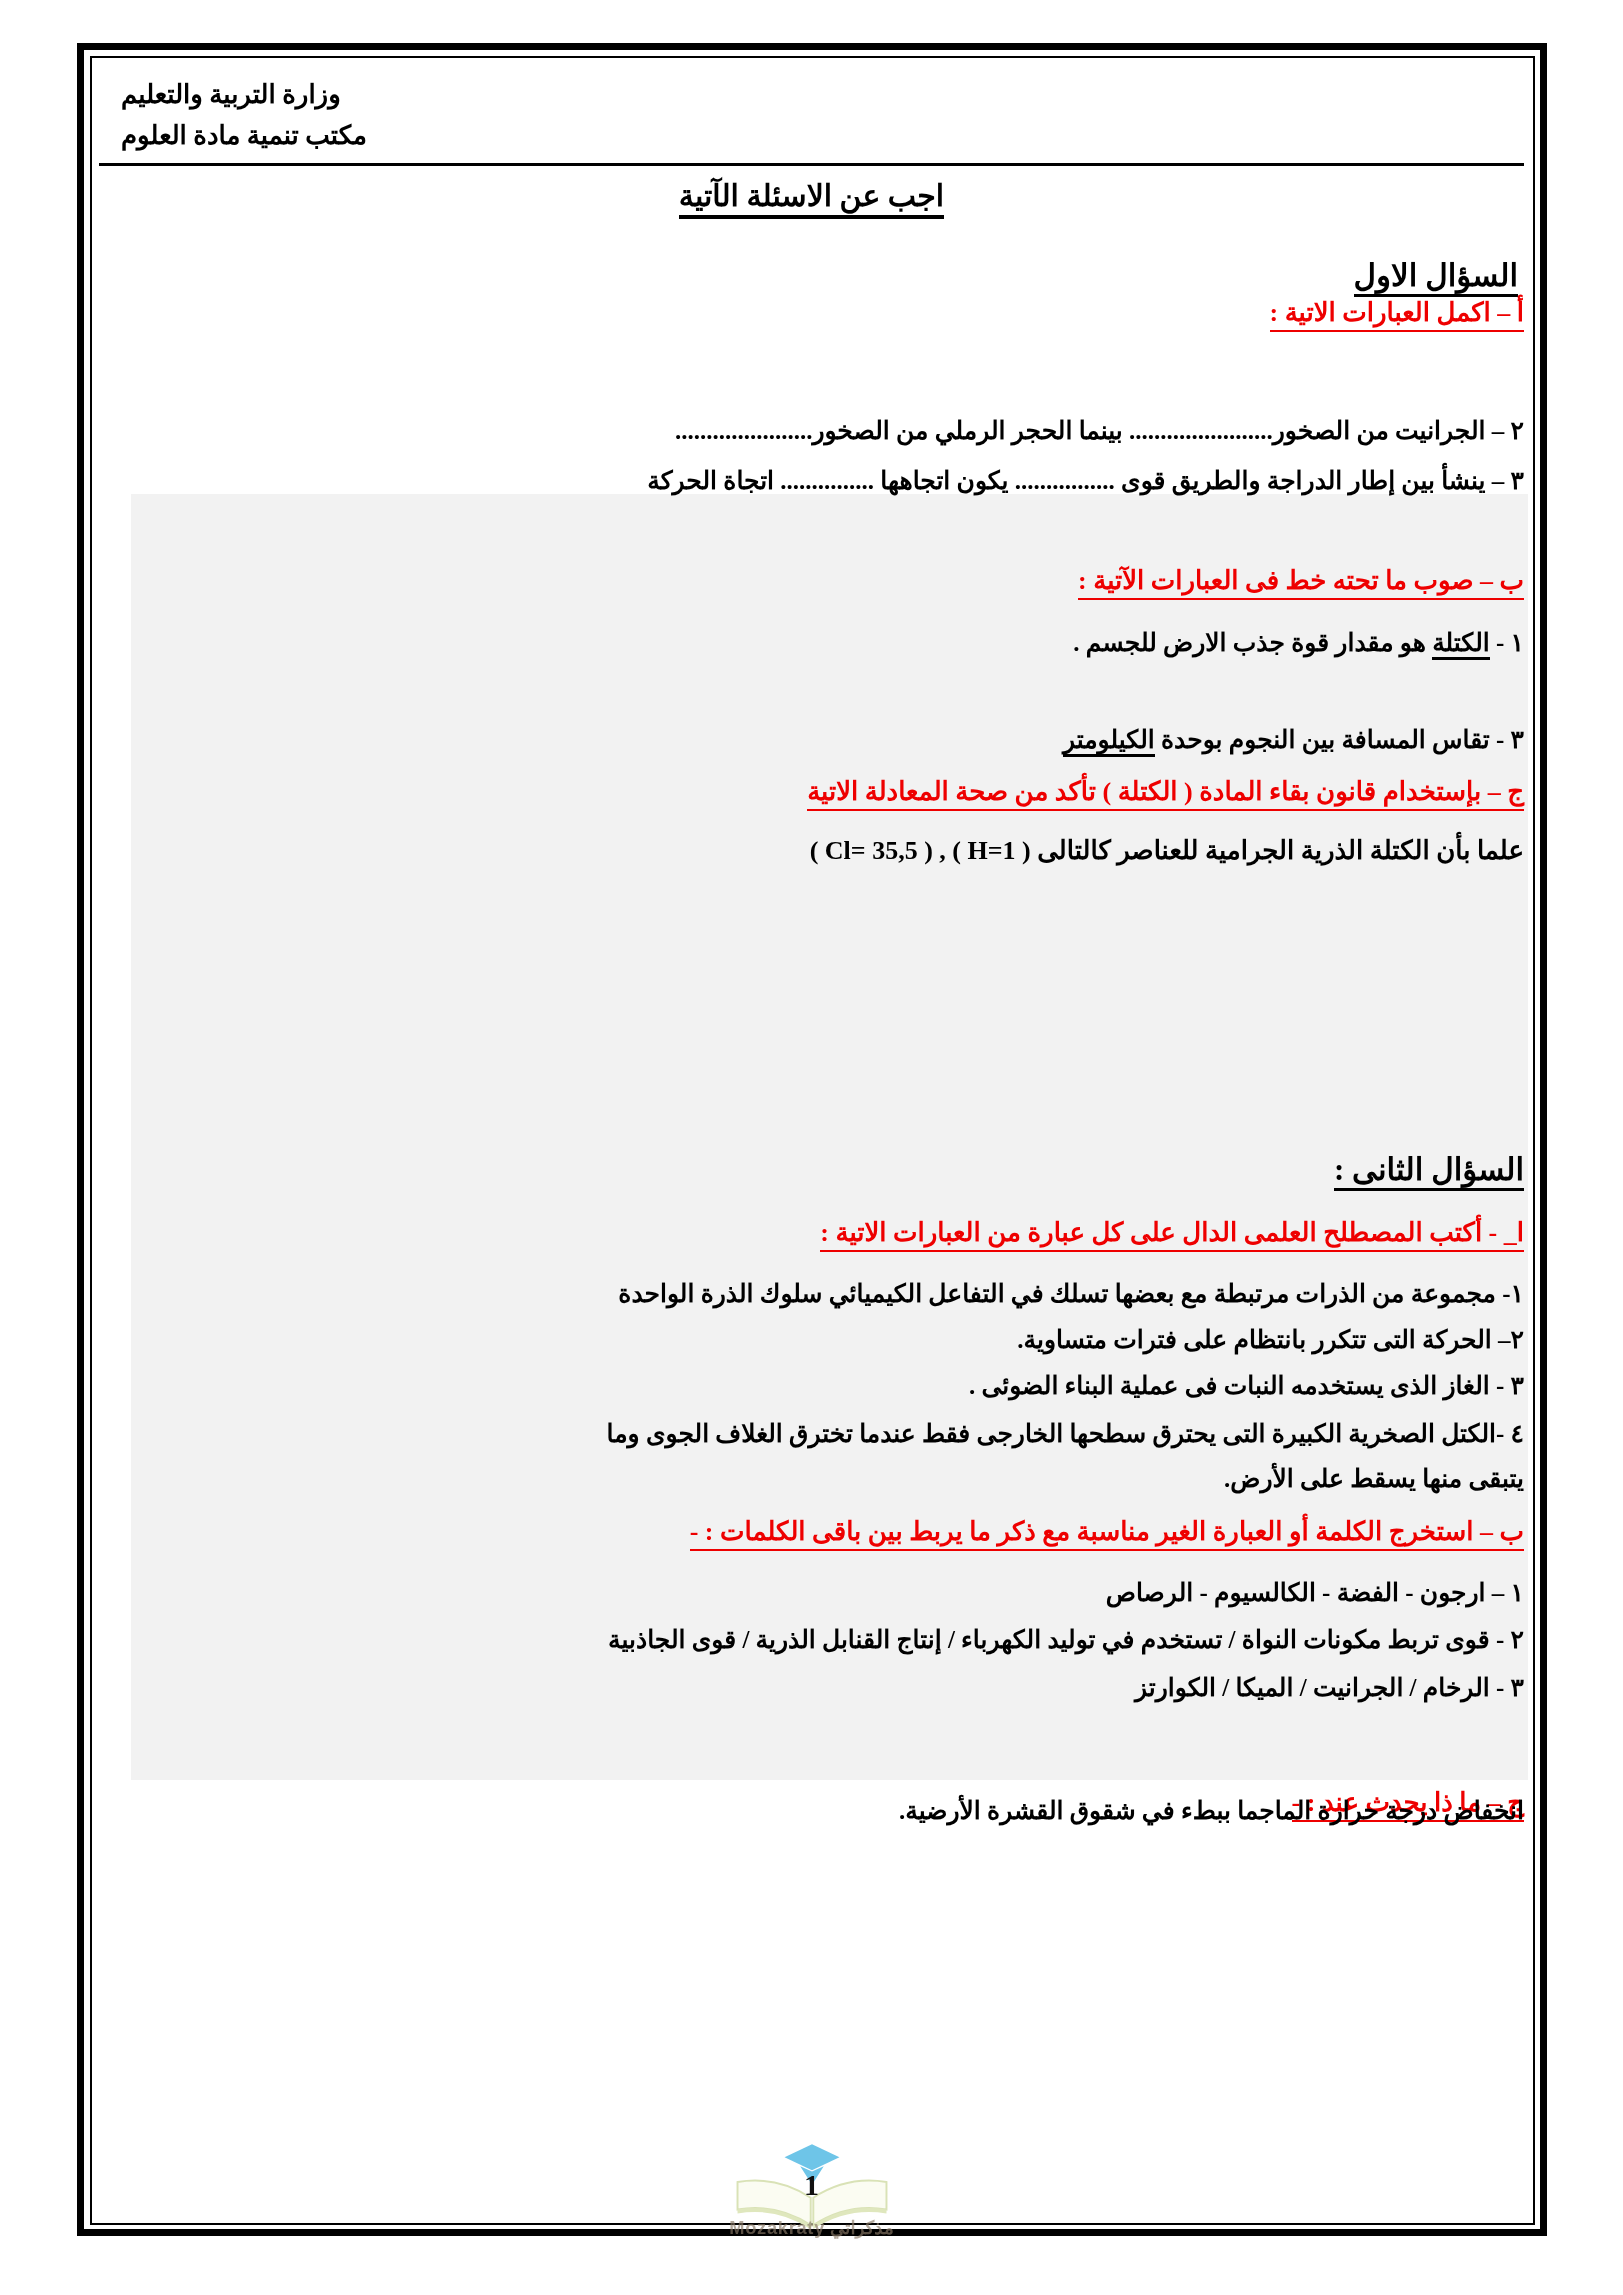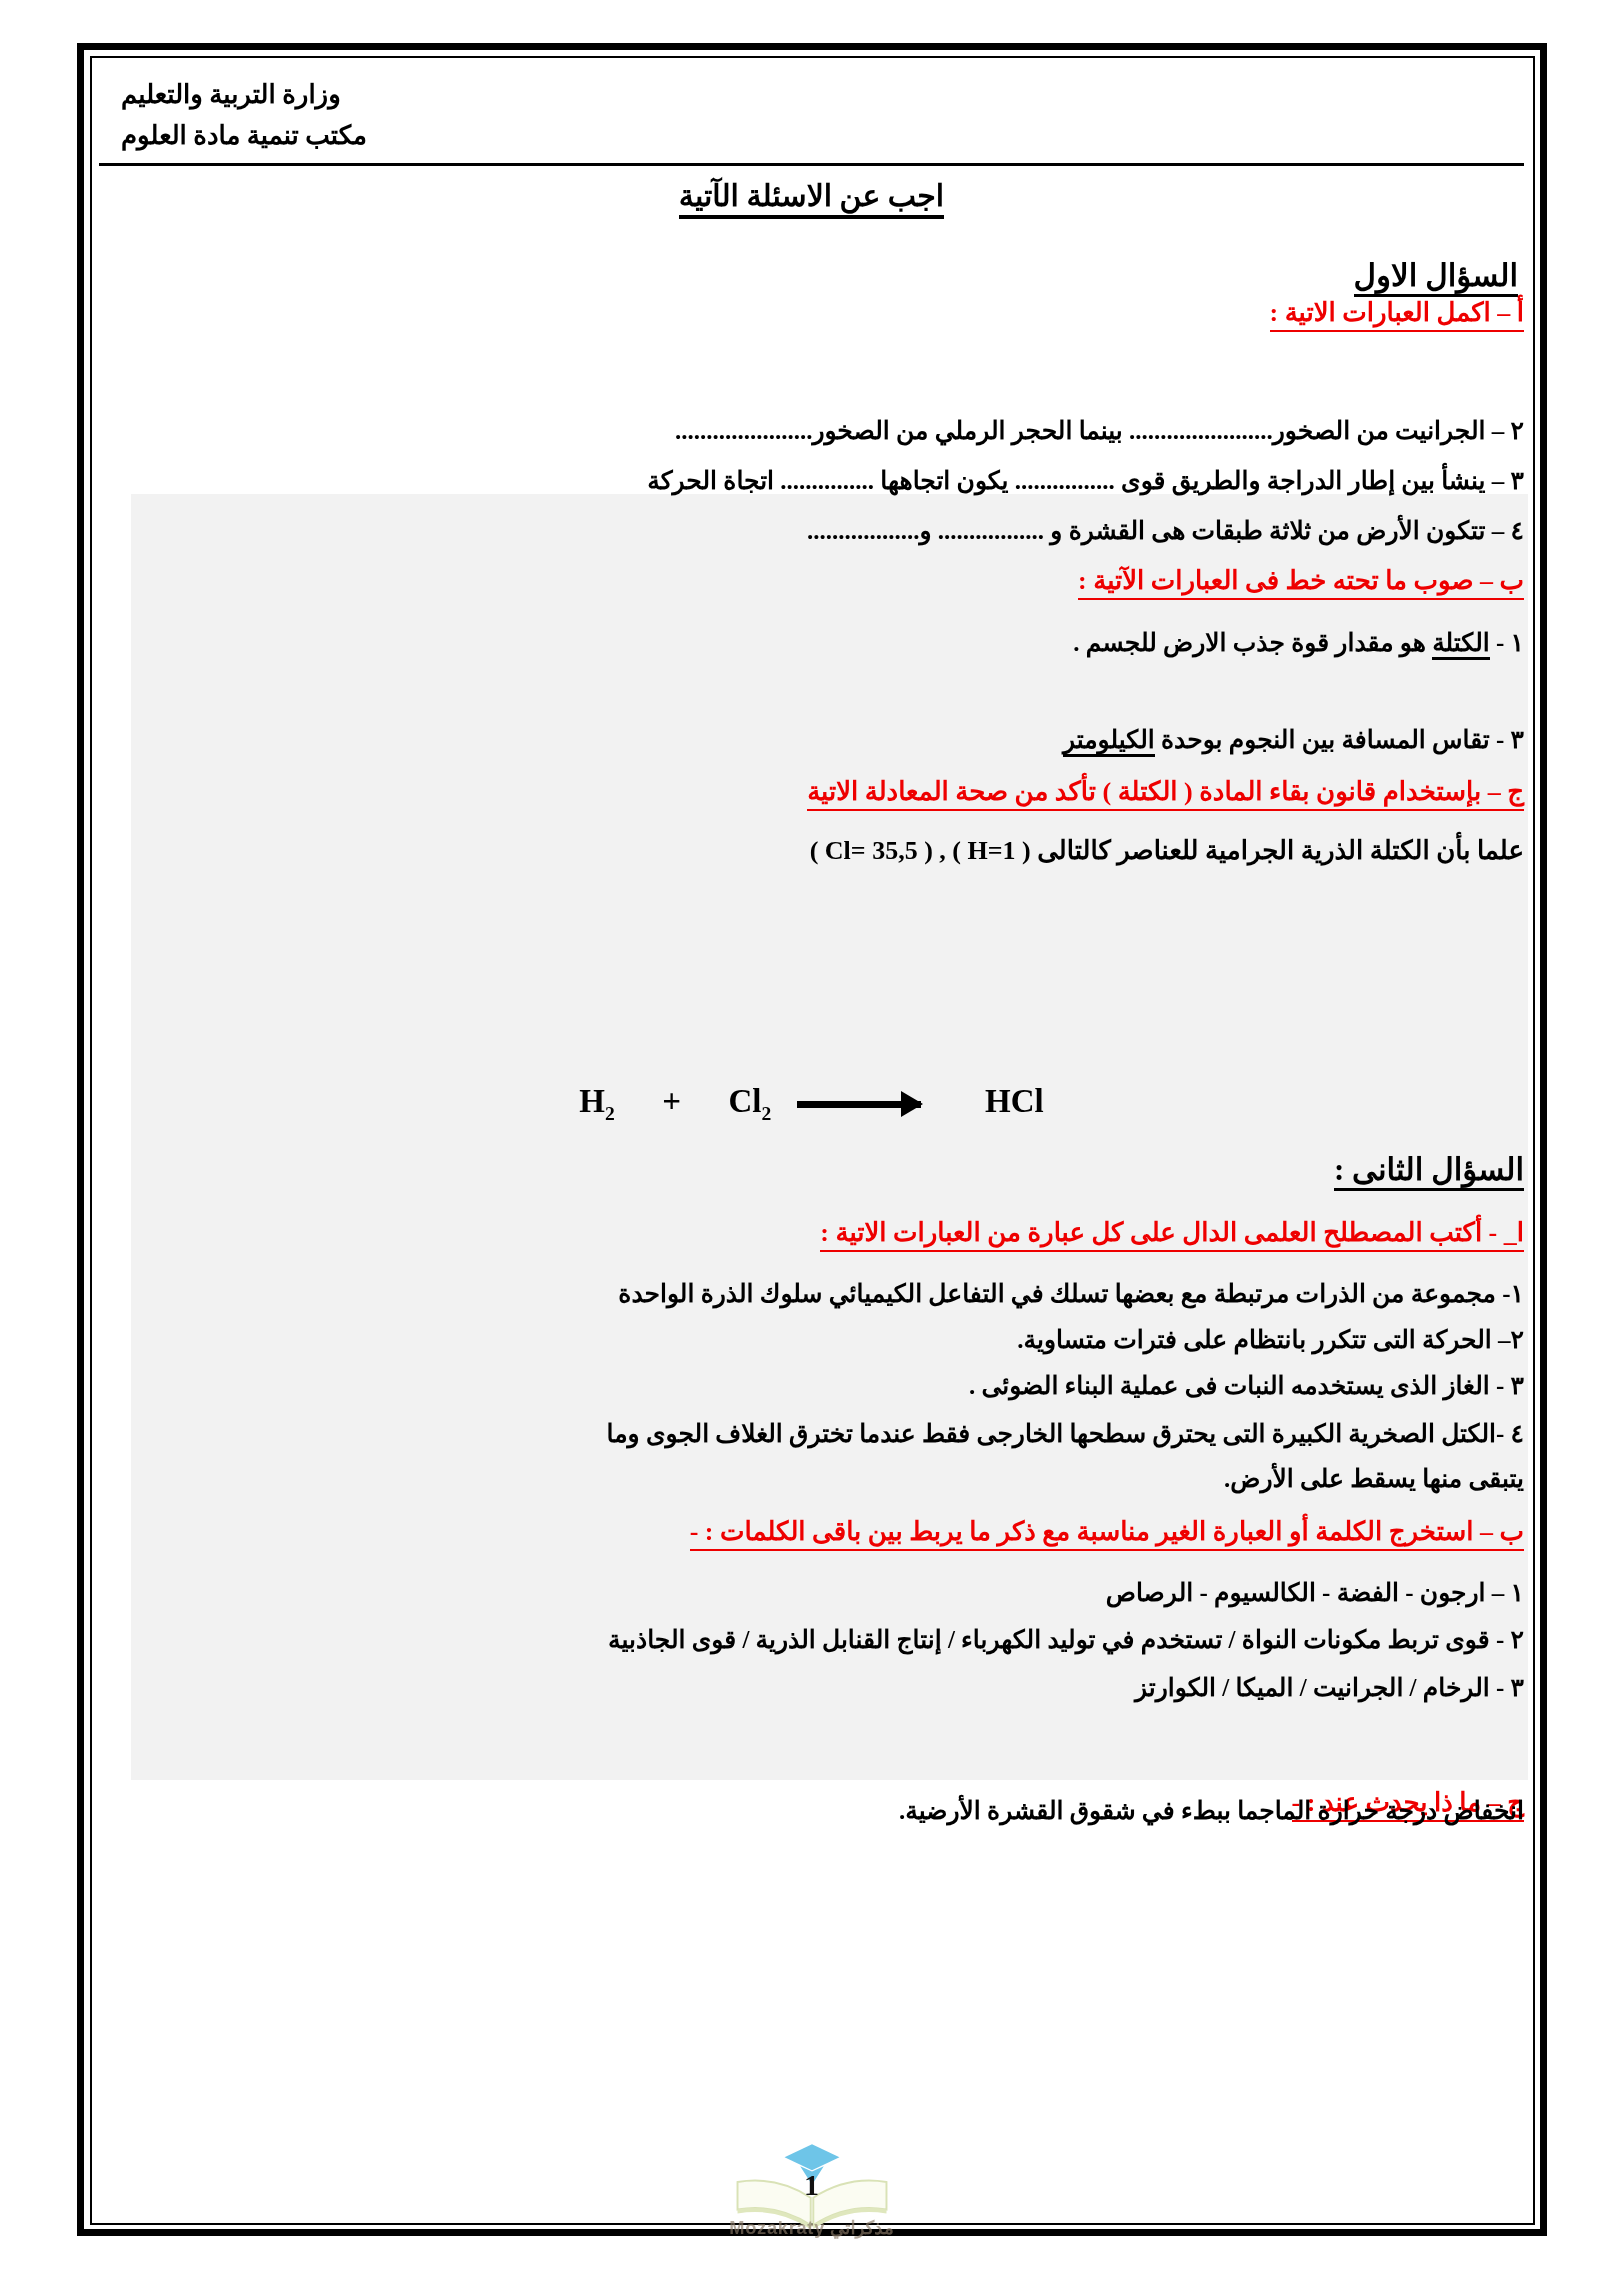--- a/index.html
+++ b/index.html
@@ -230,51 +230,40 @@
   <div class="row q-head" style="top:229px; right:105px; width:1425px; padding-left:30px;margin-top:29px;">
     <span class="u">السؤال الاول</span>
   </div>
 
   <div class="row sec-head" style="top:298px; right:99px; width:1425px; padding-left:34px;">
     <span class="u">أ –  اكمل العبارات الاتية  :</span>
   </div>
 
   <div class="row item" style="top:416px; right:99px; width:1425px; padding-left:35px;">٢ – الجرانيت من الصخور....................... بينما الحجر الرملي من الصخور......................</div>
   <div class="row item" style="top:466px; right:99px; width:1425px; padding-left:35px;">٣ – ينشأ بين إطار الدراجة والطريق قوى ................ يكون اتجاهها  ............... اتجاة الحركة</div>
-  <div class="row item" style="top:516px; right:99px; width:1425px; padding-left:35px;">٤  – تتكون الأرض من ثلاثة طبقات هى  القشرة  و  ................. و..................</div>
 
   <div class="row sec-head" style="top:566px; right:99px; width:1425px; padding-left:35px;">
     <span class="u">ب – صوب ما تحته خط فى العبارات الآتية :</span>
   </div>
 
   <div class="row item" style="top:628px; right:99px; width:1425px; padding-left:249px;">
     <span>١ - </span><span class="underline-word">الكتلة</span><span> هو مقدار قوة جذب الارض للجسم     .</span>
   </div>
 
 
   <div class="row item" style="top:725px; right:99px; width:1425px; padding-left:249px;">
     <span>٣ - </span><span>تقاس المسافة بين النجوم بوحدة </span><span class="underline-word">الكيلومتر</span>
   </div>
 
   <div class="row sec-head" style="top:777px; right:99px; width:1425px; padding-left:35px;">
     <span class="u">ج – بإستخدام قانون بقاء المادة ( الكتلة ) تأكد من صحة المعادلة الاتية</span>
   </div>
 
   <div class="row chem-note" style="top:836px; right:99px; width:1425px; padding-left:164px;">علما بأن الكتلة الذرية الجرامية للعناصر كالتالى ( H=1 ) , ( Cl= 35,5  )</div>
 
-  <div class="chem-eq">
-    <span><span>H</span><sub>2</sub></span>
-    <span class="sp"></span>
-    <span>+</span>
-    <span class="sp"></span>
-    <span><span>Cl</span><sub>2</sub></span>
-    <span class="arrow"></span>
-    <span class="sp"></span>
-    <span>HCl</span>
-  </div>
 
   <div class="row q-head" style="top:1152px; right:99px; width:1425px; padding-left:30px;">
     <span class="u">السؤال الثانى :</span>
   </div>
 
   <div class="row sec-head" style="top:1218px; right:99px; width:1425px; padding-left:35px;">
     <span class="u">ا_ - أكتب المصطلح العلمى الدال على كل عبارة من العبارات الاتية :</span>
   </div>
 
   <div class="row item" style="top:1279px; right:99px; width:1425px; padding-left:35px;">١-  مجموعة من الذرات مرتبطة مع بعضها تسلك في  التفاعل الكيميائي سلوك الذرة الواحدة</div>

